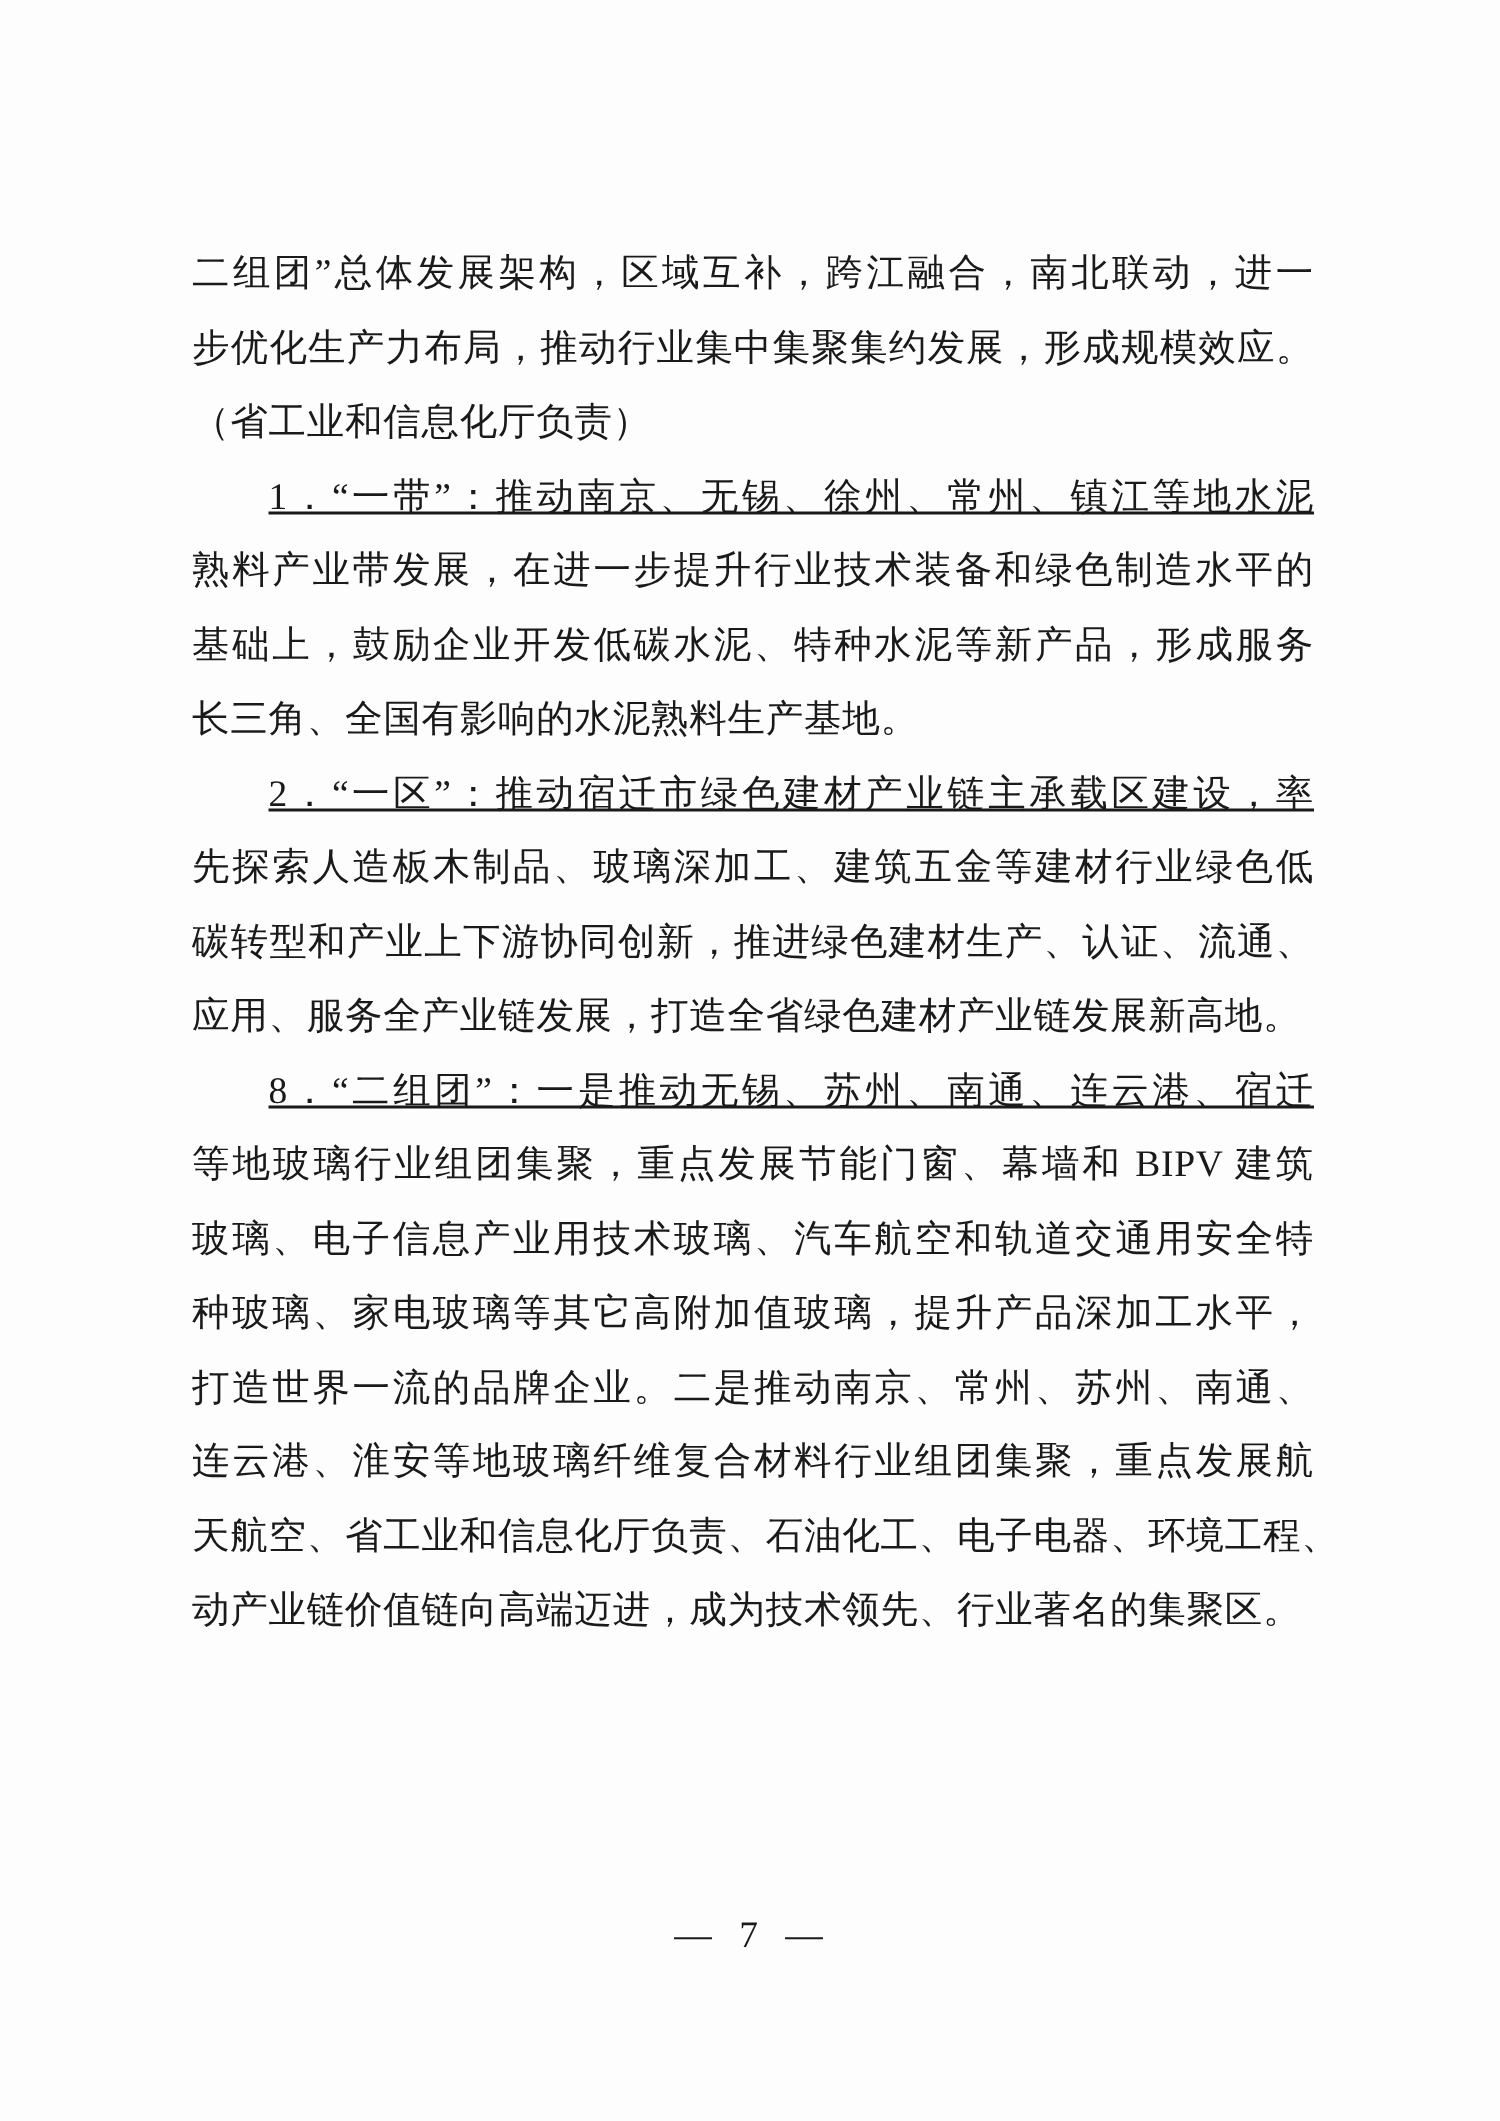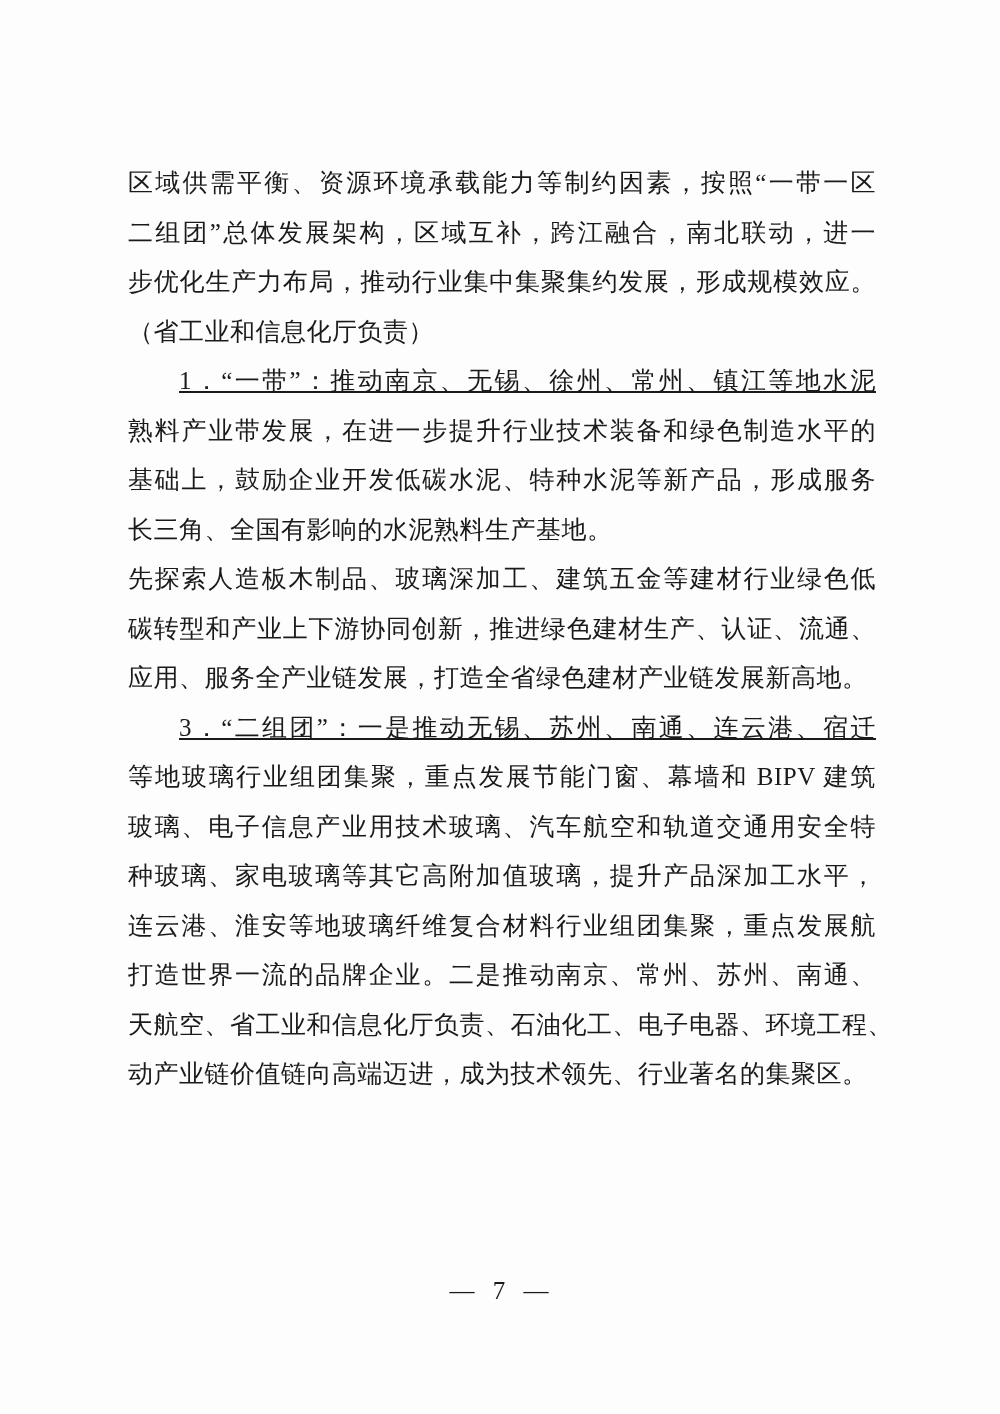--- a/index.html
+++ b/index.html
@@ -52,34 +52,34 @@
     line-height: 30px;
     letter-spacing: 2px;
     word-spacing: 8px;
     color: #1a1a1a;
   }
 </style>
 </head>
 <body>
 
 <div class="doc-body">
-    <div class="line">区域供需平衡、资源环境承载能力等制约因素，按照“一带一区</div>
     <div class="line">二组团”总体发展架构，区域互补，跨江融合，南北联动，进一</div>
     <div class="line">步优化生产力布局，推动行业集中集聚集约发展，形成规模效应。</div>
     <div class="line last">（省工业和信息化厅负责）</div>
     <div class="line indent">1．“一带”：推动南京、无锡、徐州、常州、镇江等地水泥</div>
     <div class="line">熟料产业带发展，在进一步提升行业技术装备和绿色制造水平的</div>
     <div class="line">基础上，鼓励企业开发低碳水泥、特种水泥等新产品，形成服务</div>
     <div class="line last">长三角、全国有影响的水泥熟料生产基地。</div>
+    <div class="line indent">2．“一区”：推动宿迁市绿色建材产业链主承载区建设，率</div>
     <div class="line">先探索人造板木制品、玻璃深加工、建筑五金等建材行业绿色低</div>
     <div class="line">碳转型和产业上下游协同创新，推进绿色建材生产、认证、流通、</div>
     <div class="line last">应用、服务全产业链发展，打造全省绿色建材产业链发展新高地。</div>
-    <div class="line indent">3．“二组团”：一是推动无锡、苏州、南通、连云港、宿迁</div>
+    <div class="line indent">8．“二组团”：一是推动无锡、苏州、南通、连云港、宿迁</div>
     <div class="line">等地玻璃行业组团集聚，重点发展节能门窗、幕墙和 BIPV 建筑</div>
     <div class="line">玻璃、电子信息产业用技术玻璃、汽车航空和轨道交通用安全特</div>
     <div class="line">种玻璃、家电玻璃等其它高附加值玻璃，提升产品深加工水平，</div>
+    <div class="line">打造世界一流的品牌企业。二是推动南京、常州、苏州、南通、</div>
     <div class="line">连云港、淮安等地玻璃纤维复合材料行业组团集聚，重点发展航</div>
-    <div class="line">打造世界一流的品牌企业。二是推动南京、常州、苏州、南通、</div>
     <div class="line">天航空、省工业和信息化厅负责、石油化工、电子电器、环境工程、</div>
     <div class="line last">动产业链价值链向高端迈进，成为技术领先、行业著名的集聚区。</div>
   </div>
 
 <div class="page-number">— 7 —</div>
 
 </body></html>

